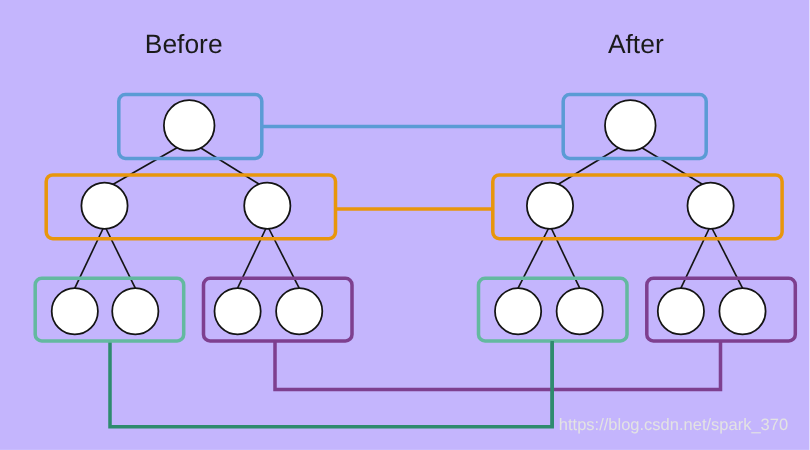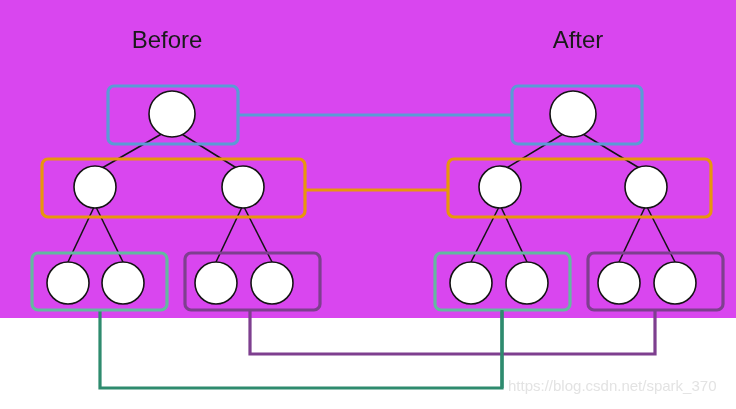--- a/index.html
+++ b/index.html
@@ -1,18 +1,18 @@
 <!DOCTYPE html>
 <html><head>
 <meta charset="utf-8">
 <style>
   html,body{margin:0;padding:0;background:#ffffff;}
   body{width:736px;height:409px;overflow:hidden;
        font-family:"Liberation Sans","DejaVu Sans",sans-serif;}
-  #stage{position:relative;width:736px;height:318px;background:#d946ef;}
+  #stage{position:relative;width:736px;height:409px;background:#c4b5fd;}
   #scene{position:absolute;left:0;top:0;width:736px;height:409px;}
   .ttl{font-size:24px;fill:#1a1a1a;text-anchor:middle;
        font-family:"Liberation Sans","DejaVu Sans",sans-serif;}
   .node{fill:#ffffff;stroke:#141414;stroke-width:1.6;}
   .edge{stroke:#141414;stroke-width:1.5;fill:none;}
   .grp{fill:none;stroke-width:3.2;}
   .conn{fill:none;stroke-width:3.2;stroke-linecap:butt;stroke-linejoin:miter;}
   .wm{font-size:15px;fill:#e3e3e3;text-anchor:start;
       font-family:"Liberation Sans","DejaVu Sans",sans-serif;}
 </style>

